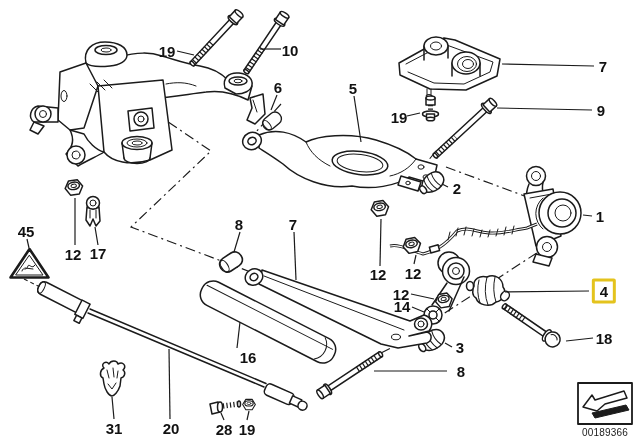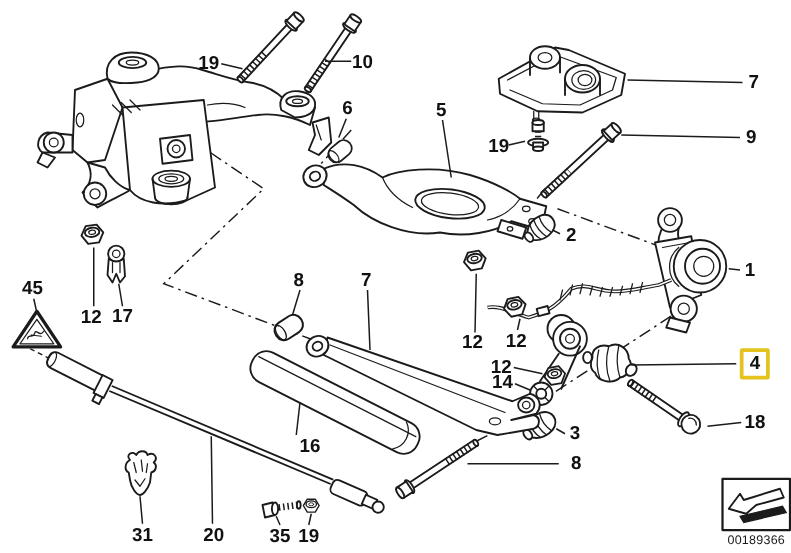--- a/index.html
+++ b/index.html
@@ -339,19 +339,19 @@
   <div class="co" style="left:413px;top:273px">12</div>
   <div class="co" style="left:401px;top:294px">12</div>
   <div class="co" style="left:167px;top:51px">19</div>
   <div class="co" style="left:290px;top:50px">10</div>
   <div class="co" style="left:98px;top:253px">17</div>
   <div class="co" style="left:248px;top:357px">16</div>
   <div class="co" style="left:603px;top:66px">7</div>
   <div class="co" style="left:604px;top:338px">18</div>
   <div class="co" style="left:399px;top:117px">19</div>
   <div class="co" style="left:171px;top:428px">20</div>
-  <div class="co" style="left:224px;top:429px">35</div>
+  <div class="co" style="left:224px;top:429px">28</div>
   <div class="co" style="left:247px;top:429px">19</div>
   <div class="co" style="left:114px;top:428px">31</div>
   <div class="co" style="left:26px;top:231px">45</div>
 
   <div class="pn">00189366</div>
 </div>
 
 </body></html>

